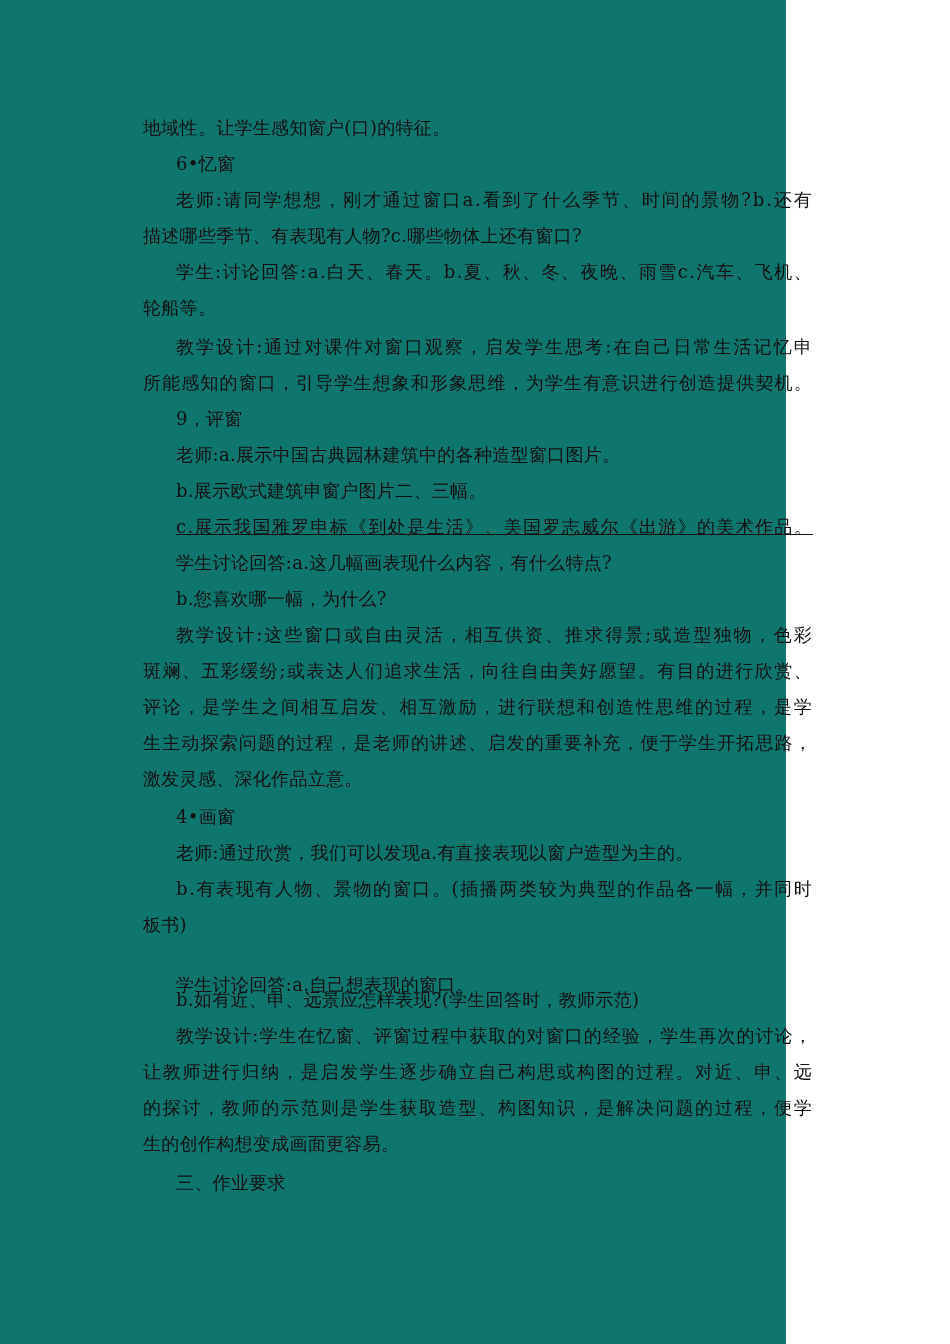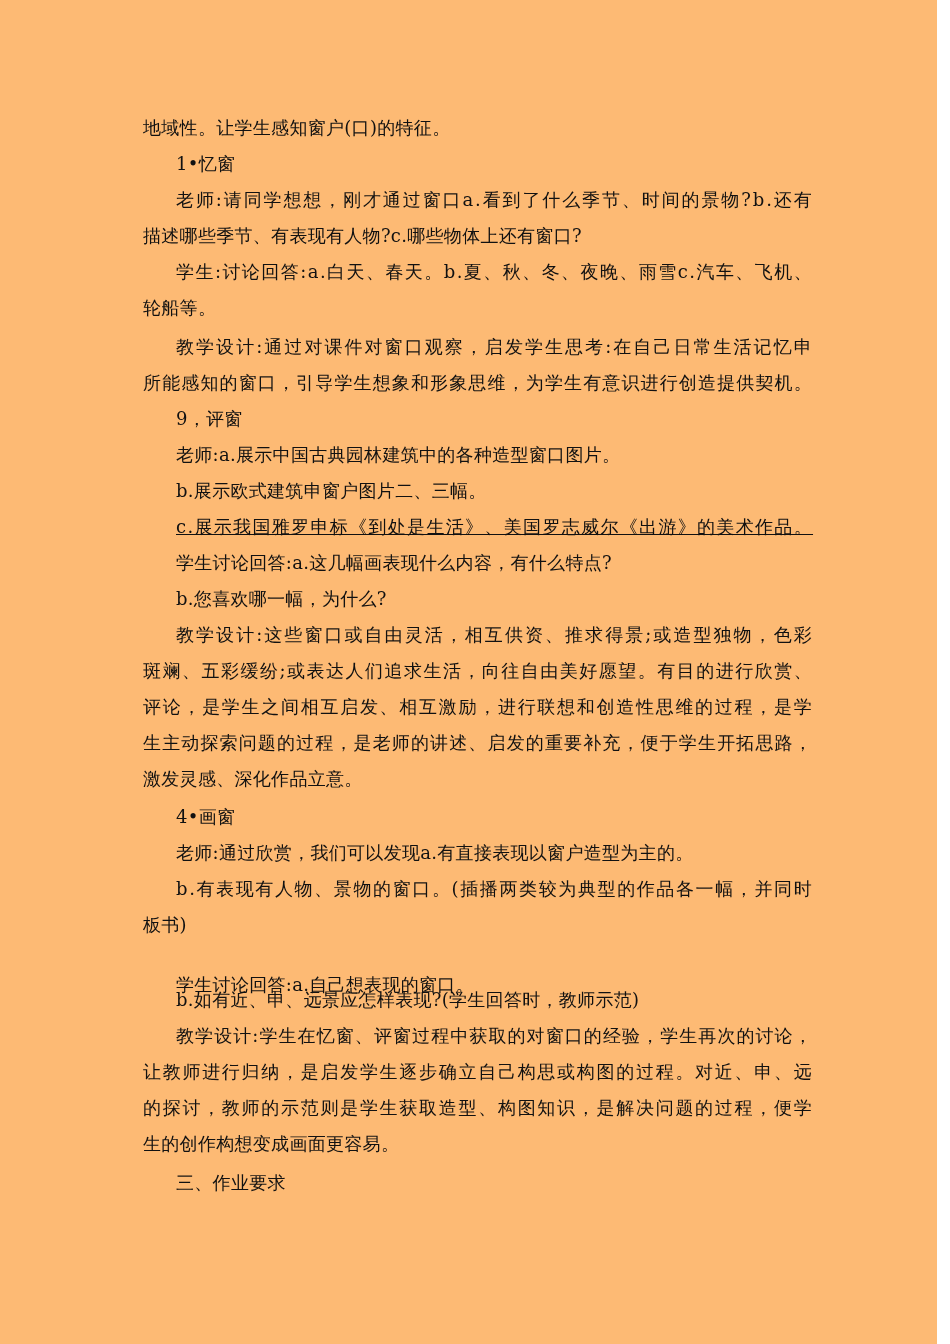--- a/index.html
+++ b/index.html
@@ -1,29 +1,29 @@
 <!DOCTYPE html>
 <html><head>
 <meta charset="utf-8">
 <style>
   html, body { margin:0; padding:0; background:#ffffff; }
   body { width:950px; height:1344px; position:relative; overflow:hidden;
          font-family: "DejaVu Serif", "Liberation Serif", serif; color:#111; }
-  .page { position:absolute; left:0; top:0; width:937px; height:1344px; background:#fdba74; }
+  .page { position:absolute; left:0; top:0; width:786px; height:1344px; background:#0f766e; }
   .line { position:absolute; left:143px; font-size:18px; line-height:22px; white-space:nowrap;
           letter-spacing:0.3px; }
   .indent { left:176px; }
 </style>
 </head>
 <body>
 
 <div class="page">
   <div id="body-text">
       <div class="line" style="top: 117px;">地域性。让学生感知窗户(口)的特征。</div>
-      <div class="line indent" style="top: 153px;">1•忆窗</div>
+      <div class="line indent" style="top: 153px;">6•忆窗</div>
       <div class="line indent" style="top: 189px; letter-spacing: 1.89053px;">老师:请同学想想，刚才通过窗口a.看到了什么季节、时间的景物?b.还有</div>
       <div class="line" style="top: 225px;">描述哪些季节、有表现有人物?c.哪些物体上还有窗口?</div>
       <div class="line indent" style="top: 261px; letter-spacing: 1.44627px;">学生:讨论回答:a.白天、春天。b.夏、秋、冬、夜晚、雨雪c.汽车、飞机、</div>
       <div class="line" style="top: 297px;">轮船等。</div>
       <div class="line indent" style="top: 336px; letter-spacing: 2.04902px;">教学设计:通过对课件对窗口观察，启发学生思考:在自己日常生活记忆申</div>
       <div class="line" style="top: 372px; letter-spacing: 1.13824px;">所能感知的窗口，引导学生想象和形象思维，为学生有意识进行创造提供契机。</div>
       <div class="line indent" style="top: 408px;">9，评窗</div>
       <div class="line indent" style="top: 444px;">老师:a.展示中国古典园林建筑中的各种造型窗口图片。</div>
       <div class="line indent" style="top: 480px;">b.展示欧式建筑申窗户图片二、三幅。</div>
       <div class="line indent" style="top: 516px; letter-spacing: 1.32983px; text-decoration: underline;">c.展示我国雅罗申标《到处是生活》、美国罗志威尔《出游》的美术作品。</div>

